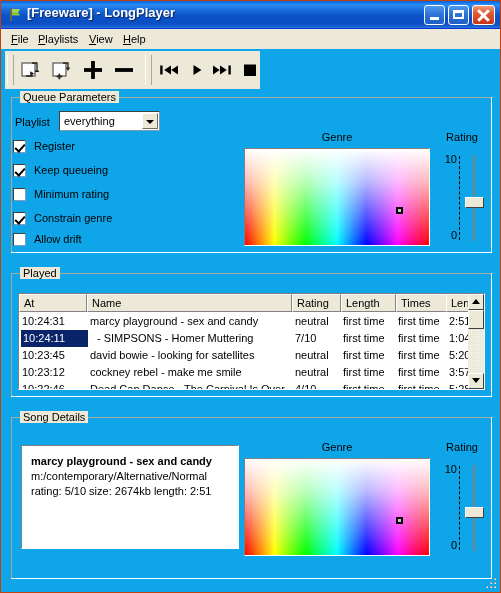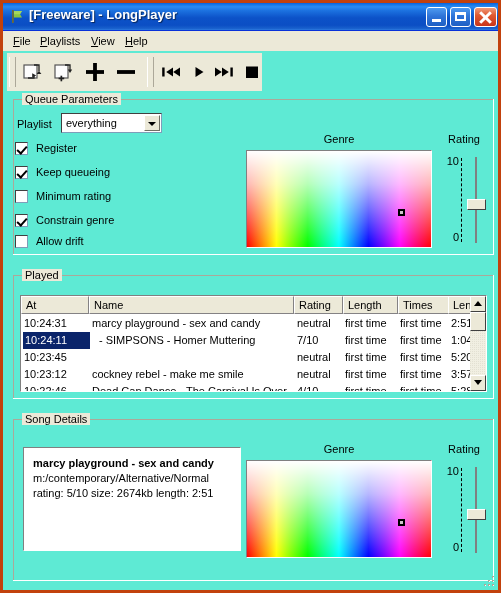--- a/index.html
+++ b/index.html
@@ -10,22 +10,22 @@
   body {
     font-family: "Liberation Sans", sans-serif;
     font-size: 11px;
     -webkit-font-smoothing: none;
   }
   #app-window {
     position: relative;
     width: 501px;
     height: 593px;
     box-sizing: border-box;
-    background: #5eead4;
-    border: 3px solid #c2410c;
+    background: #0ea5e9;
+    border: 1px solid #c2410c;
     overflow: hidden;
   }
 
   
   #titlebar {
     position: absolute;
     left: 0; top: 0;
     width: 501px;
     height: 28px;
     box-sizing: border-box;
@@ -598,20 +598,21 @@
       <span class="tcell sel" style="left:2px;  width:65px; padding-left:2px;">10:24:11</span>
       <span class="tcell" style="left:78px; width:193px;">- SIMPSONS - Homer Muttering</span>
       <span class="tcell" style="left:276px;width:46px;">7/10</span>
       <span class="tcell" style="left:324px;width:52px;">first time</span>
       <span class="tcell" style="left:379px;width:48px;">first time</span>
       <span class="tcell" style="left:430px;width:46px;">1:04</span>
     </div>
 
     <div class="trow" style="top:53px;">
       <span class="tcell" style="left:3px;  width:64px;">10:23:45</span>
+      <span class="tcell" style="left:71px; width:200px;">david bowie - looking for satellites</span>
       <span class="tcell" style="left:276px;width:46px;">neutral</span>
       <span class="tcell" style="left:324px;width:52px;">first time</span>
       <span class="tcell" style="left:379px;width:48px;">first time</span>
       <span class="tcell" style="left:430px;width:46px;">5:20</span>
     </div>
 
     <div class="trow" style="top:70px;">
       <span class="tcell" style="left:3px;  width:64px;">10:23:12</span>
       <span class="tcell" style="left:71px; width:200px;">cockney rebel - make me smile</span>
       <span class="tcell" style="left:276px;width:46px;">neutral</span>

